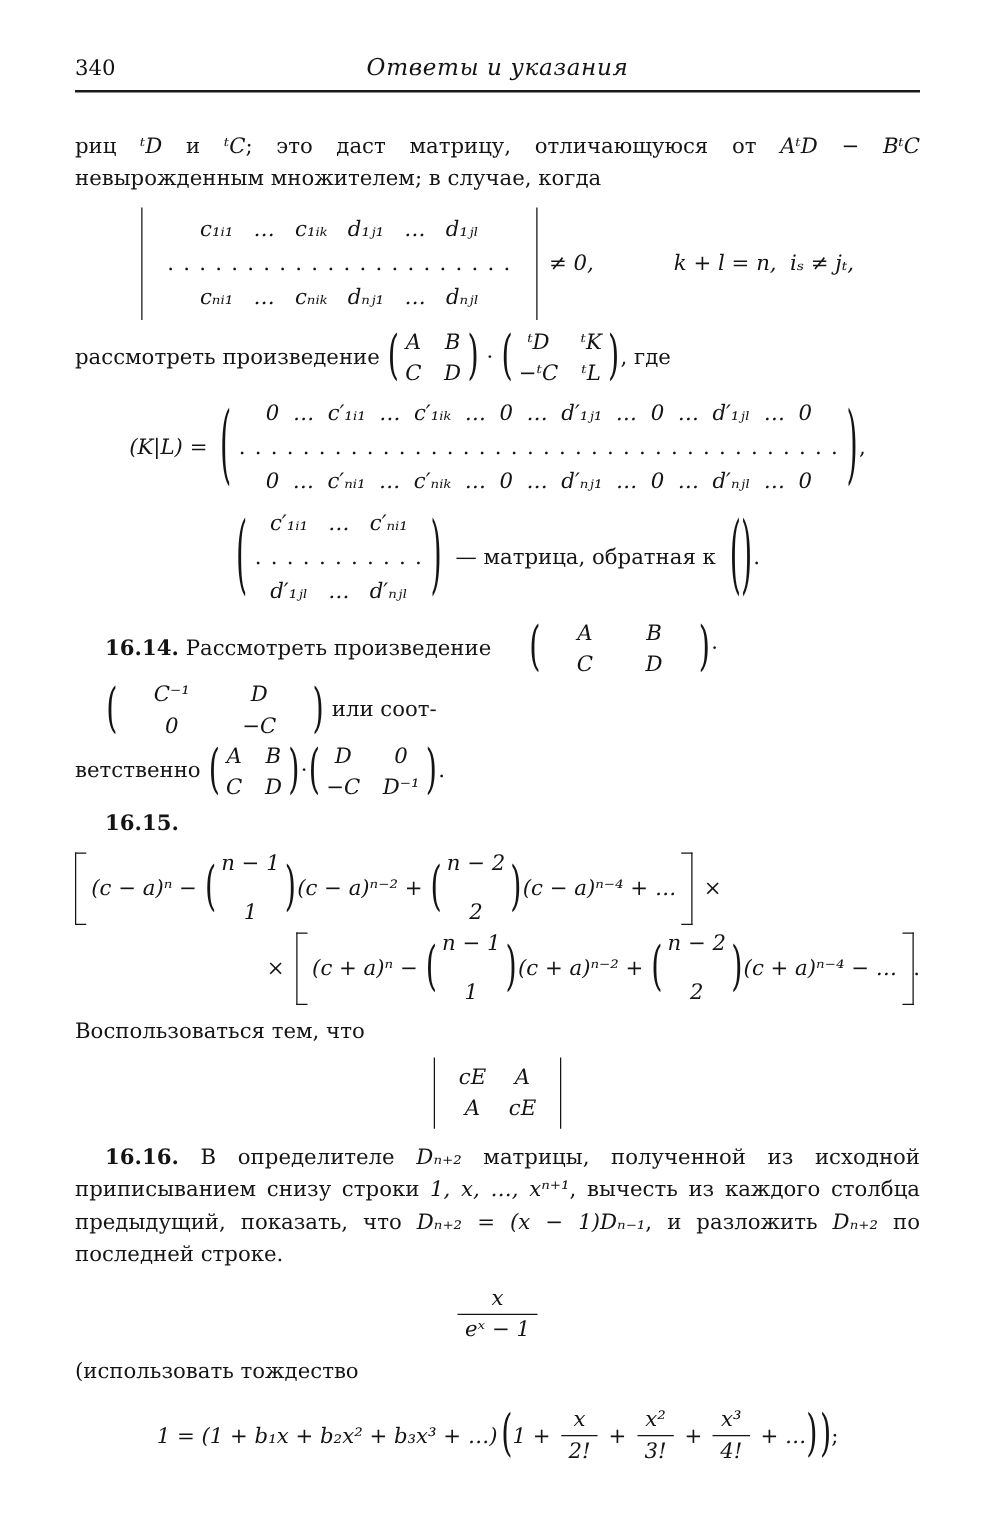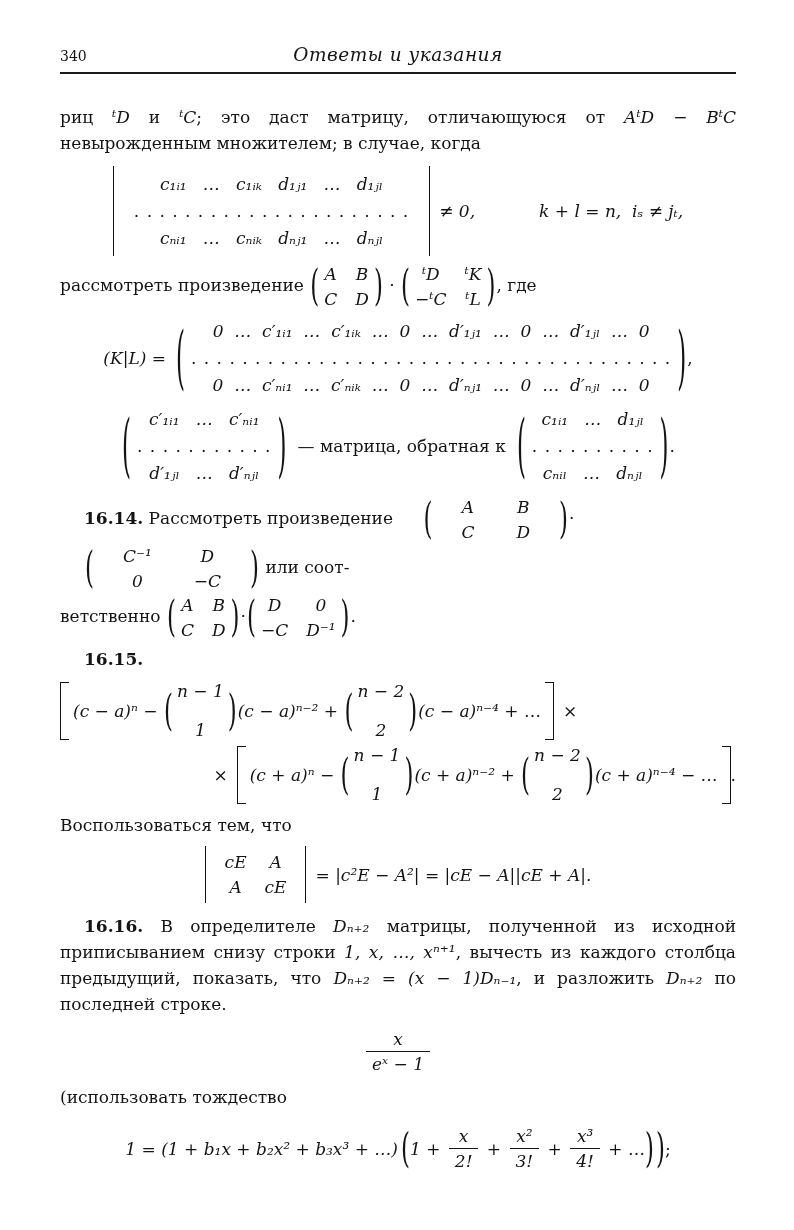--- a/index.html
+++ b/index.html
@@ -4,21 +4,21 @@
 <style>
   html,body { margin:0; padding:0; background:#ffffff; }
   .page {
     position:relative; width:794px; height:1230px; box-sizing:border-box;
     background:#ffffff; color:#141414;
     font-family:"DejaVu Serif","DejaVu Sans",serif;
     font-size:17px; padding:44px 58px 20px 60px; overflow:hidden;
   }
   
   .hdr { display:flex; align-items:baseline; border-bottom:2.5px solid #1a1a1a; padding-bottom:7px; }
-  .hdr .pn { width:110px; font-size:14px; }
+  .hdr .pn { width:110px; font-size:17px; }
   .hdr .rt { flex:1; text-align:center; font-style:italic; font-size:18.5px; letter-spacing:.5px; }
   .hdr .sp { width:110px; }
 
   p { margin:0; text-align:justify; line-height:26px; }
   .ind { text-indent:24px; }
   .bnum { font-weight:bold; }
   .m { font-style:italic; white-space:nowrap; }
 
   .disp { display:flex; justify-content:center; align-items:center; }
   .pre { white-space:pre; }
@@ -123,25 +123,20 @@
       <span class="rows">
         <span class="r">c′₁ᵢ₁   …   c′ₙᵢ₁</span>
         <span class="r dotsrow">. . . . . . . . . . .</span>
         <span class="r">d′₁ⱼₗ   …   d′ₙⱼₗ</span>
       </span>
       <span class="pr s3">)</span>
     </span>
     <span style="margin:0 10px;">— матрица, обратная к</span>
     <span class="mat">
       <span class="pl s3">(</span>
-      <span class="rows">
-        <span class="r">c₁ᵢ₁   …   d₁ⱼₗ</span>
-        <span class="r dotsrow">. . . . . . . . . .</span>
-        <span class="r">cₙᵢₗ   …   dₙⱼₗ</span>
-      </span>
       <span class="pr s3">)</span>
     </span>
     <span>.</span>
   </div>
 
   <div style="text-indent:24px; line-height:27px; margin-top:4px;">
     <span class="bnum">16.14.</span><span> Рассмотреть произведение </span><span class="mat">
         <span class="pl s2">(</span>
         <span class="g2">
           <span>A</span>
@@ -244,21 +239,20 @@
 
   <div class="disp" style="margin:8px 0 10px;">
     <span class="detbars">
       <span class="g2">
           <span>cE</span>
           <span>A</span>
           <span>A</span>
           <span>cE</span>
         </span>
     </span>
-    <span class="m gapL">= |c²E − A²| = |cE − A||cE + A|.</span>
   </div>
 
   <p class="ind" style="margin-top:2px;">
     <span class="bnum">16.16.</span><span> В определителе </span><span class="m">Dₙ₊₂</span><span> матрицы, полученной из исходной приписыванием снизу строки </span><span class="m">1, x, …, xⁿ⁺¹</span><span>, вычесть из каждого столбца предыдущий, показать, что </span><span class="m">Dₙ₊₂ = (x − 1)Dₙ₋₁</span><span>, и разложить </span><span class="m">Dₙ₊₂</span><span> по последней строке.</span>
   </p>
 
 
   <div class="disp" style="margin:12px 0 10px;">
     <span class="frac">
       <span class="fn">x</span>

